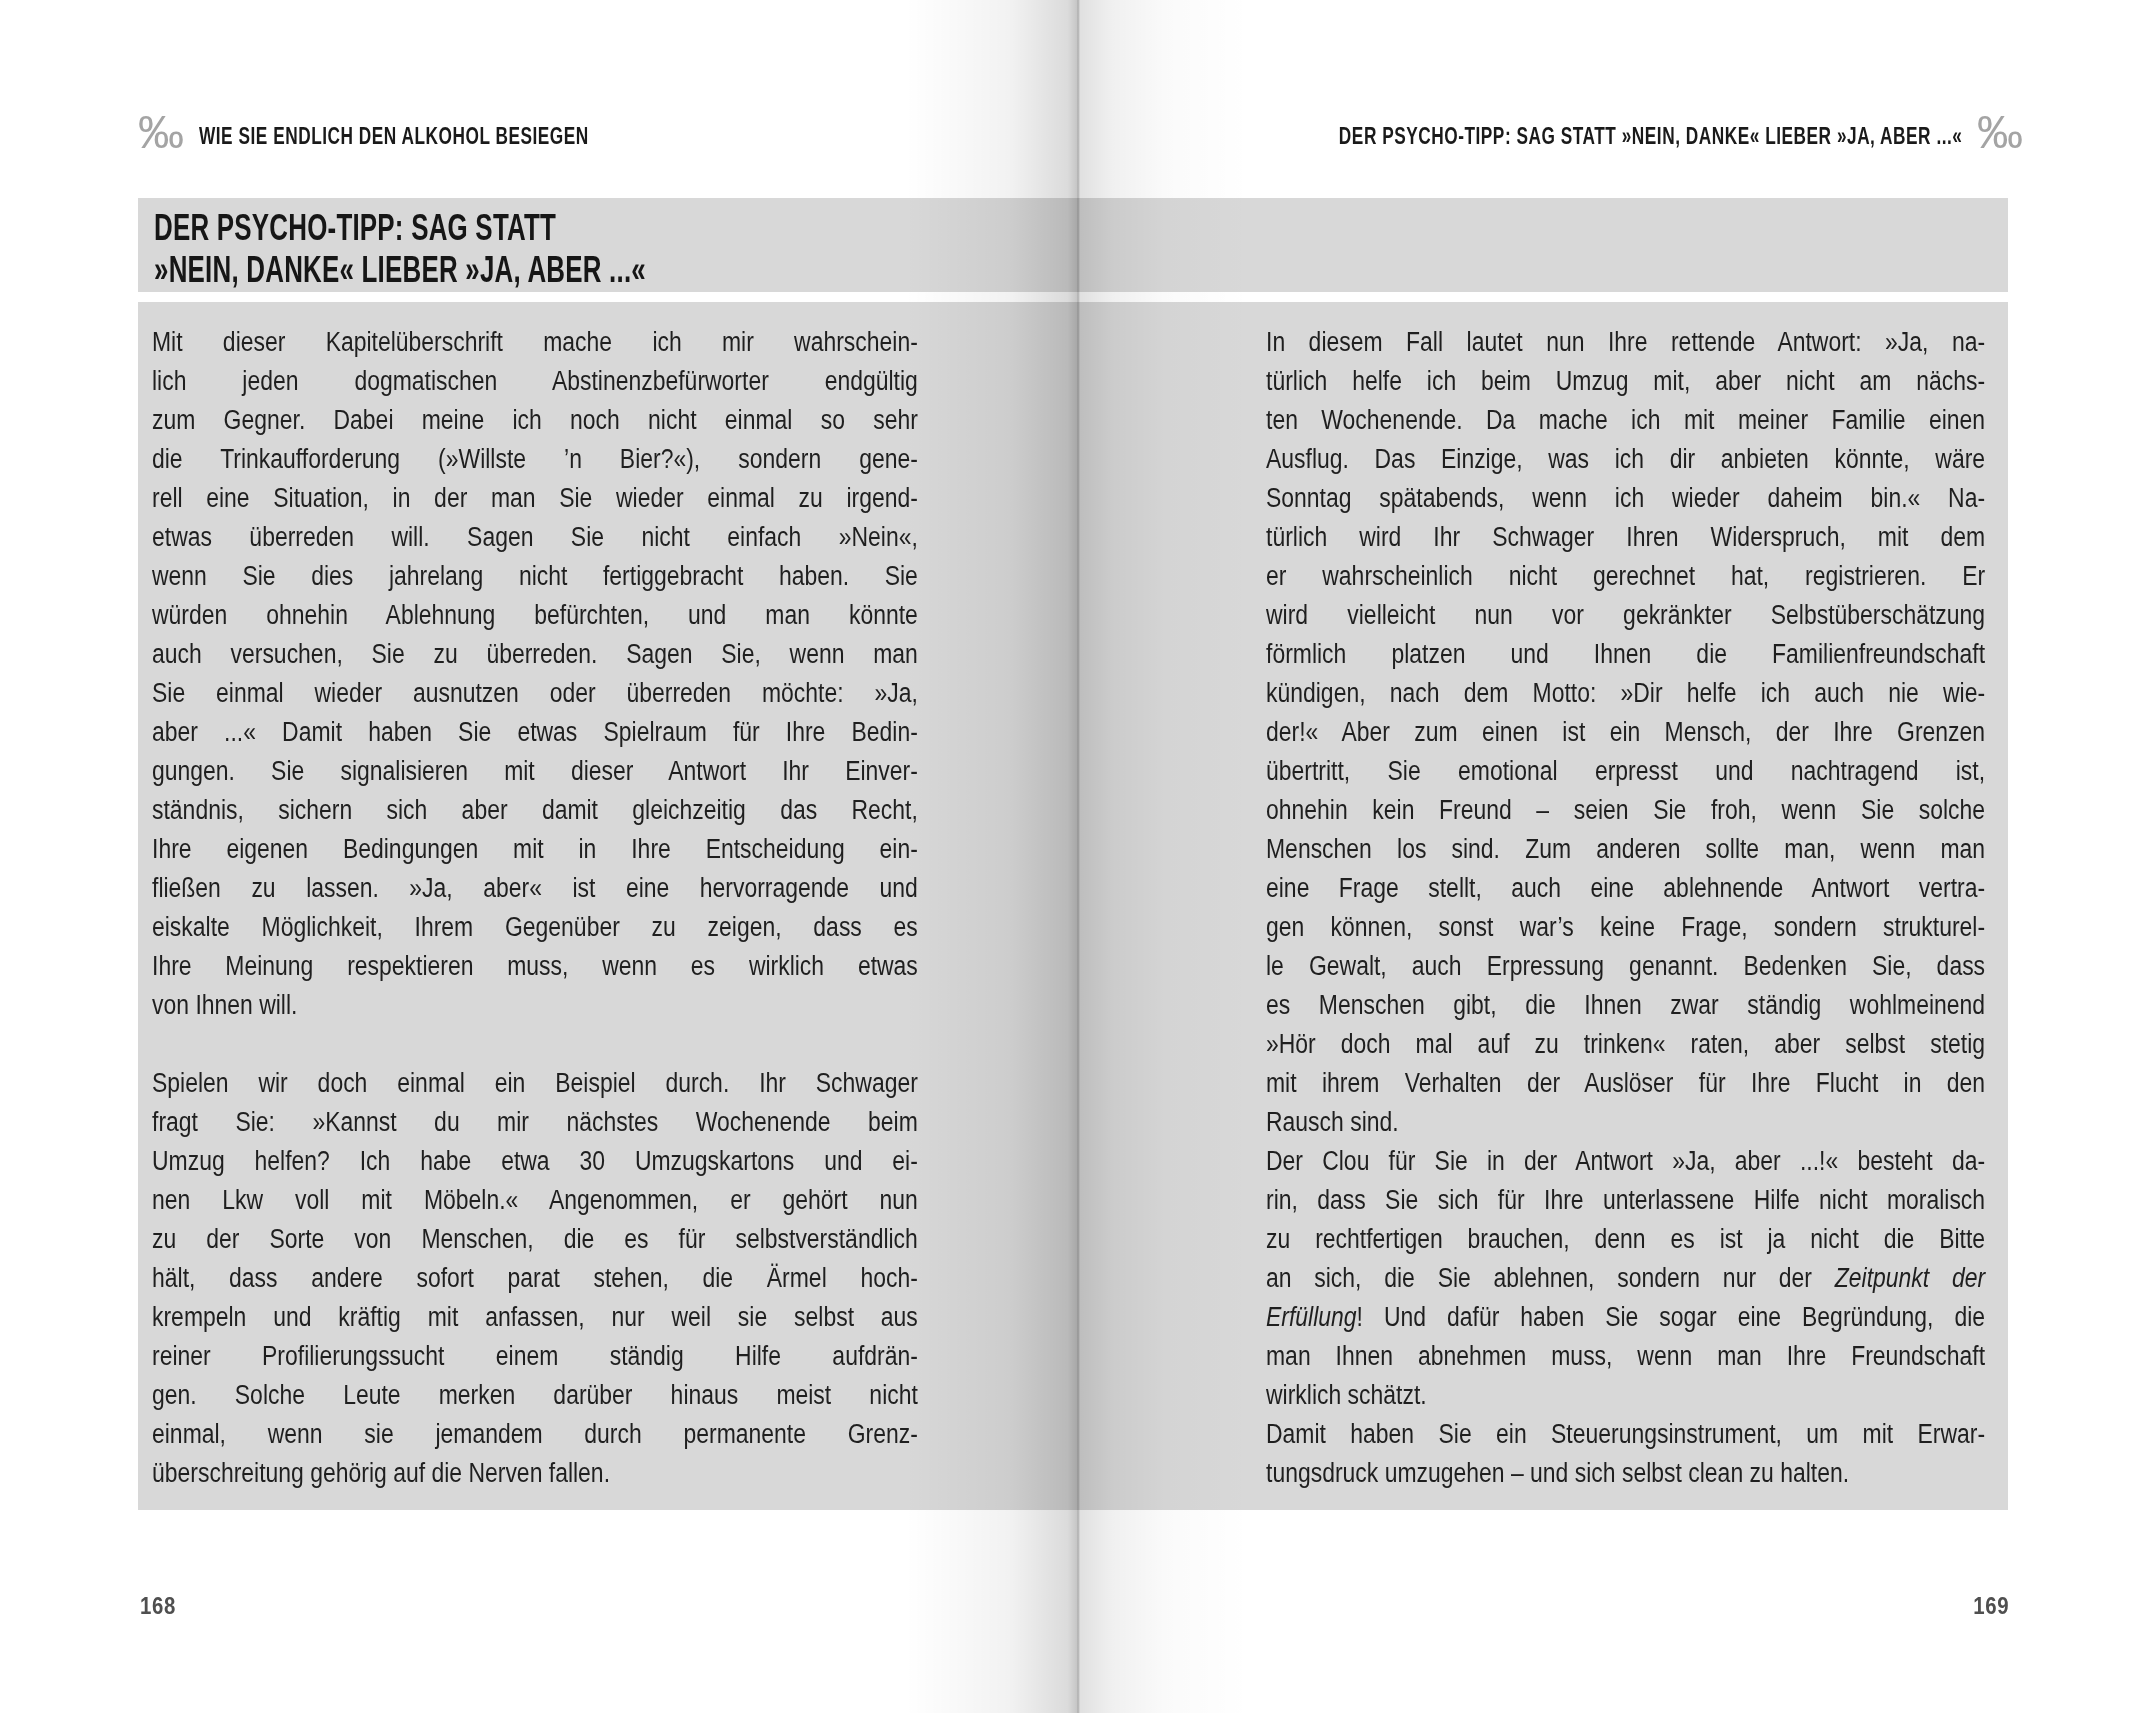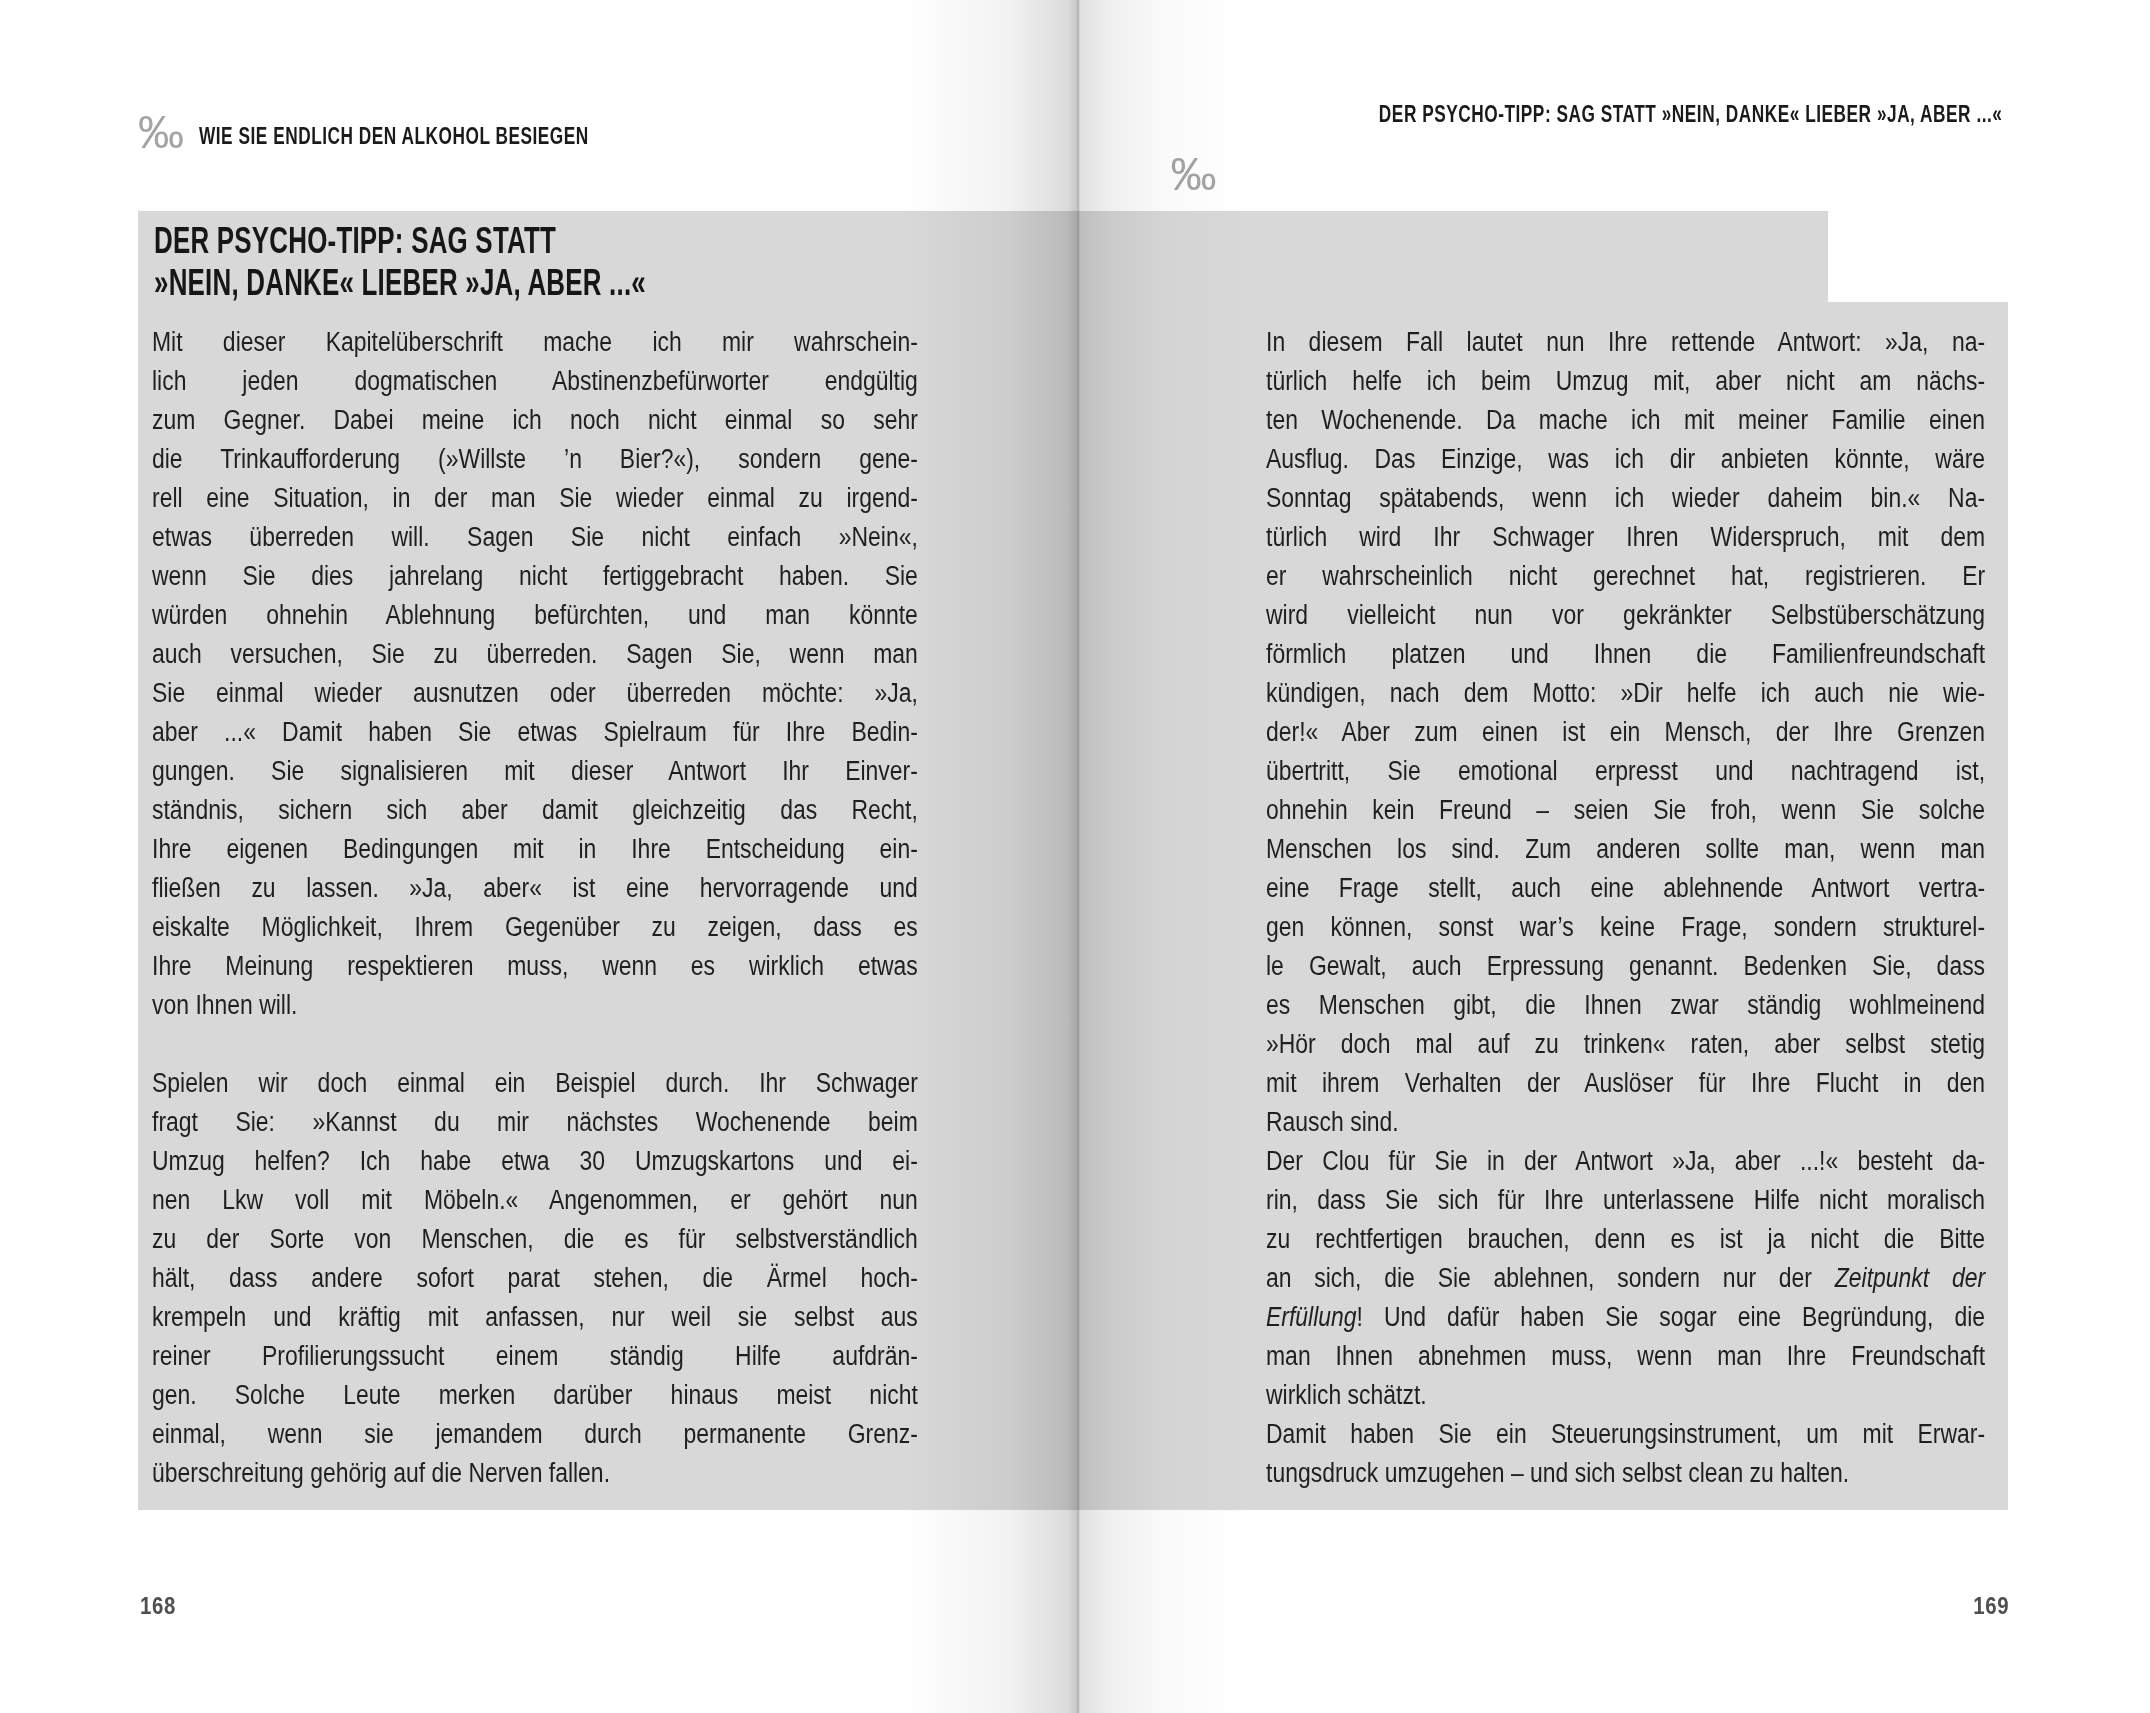--- a/index.html
+++ b/index.html
@@ -7,32 +7,32 @@
     width: 2151px; height: 1713px;
     background: #ffffff;
     font-family: "Liberation Sans", "DejaVu Sans", sans-serif;
     overflow: hidden;
   }
   .spread { position: relative; width: 2151px; height: 1713px; background: #ffffff; }
 
   
   .running-header { position: absolute; top: 101px; display: flex; align-items: baseline; gap: 15px; }
   .running-header.left  { left: 138px; }
-  .running-header.right { right: 149px; flex-direction: column; }
+  .running-header.right { right: 128px; }
   .rh-text {
     font-size: 23px; font-weight: bold; color: #1a1a1a;
     letter-spacing: 0.7px; display: inline-block; white-space: nowrap;
   }
   .running-header.left  .rh-text { transform: scaleX(0.75); transform-origin: left bottom; }
   .running-header.right .rh-text { transform: scaleX(0.75); transform-origin: right bottom; }
   .permille { font-size: 46px; color: #a4a4a4; position: relative; top: 4px; }
 
   
   .title-band {
-    position: absolute; left: 138px; top: 211px; width: 1690px; height: 94px;
+    position: absolute; left: 138px; top: 198px; width: 1870px; height: 94px;
     background: #d8d8d8;
   }
   .title-text { padding: 8.8px 0 0 16px; }
   .title-line {
     font-size: 36px; font-weight: bold; color: #161616; line-height: 42px;
     letter-spacing: 0.3px; white-space: nowrap;
     transform: scaleX(0.72); transform-origin: left top;
   }
   .body-band {
     position: absolute; left: 138px; top: 302px; width: 1870px; height: 1208px;

